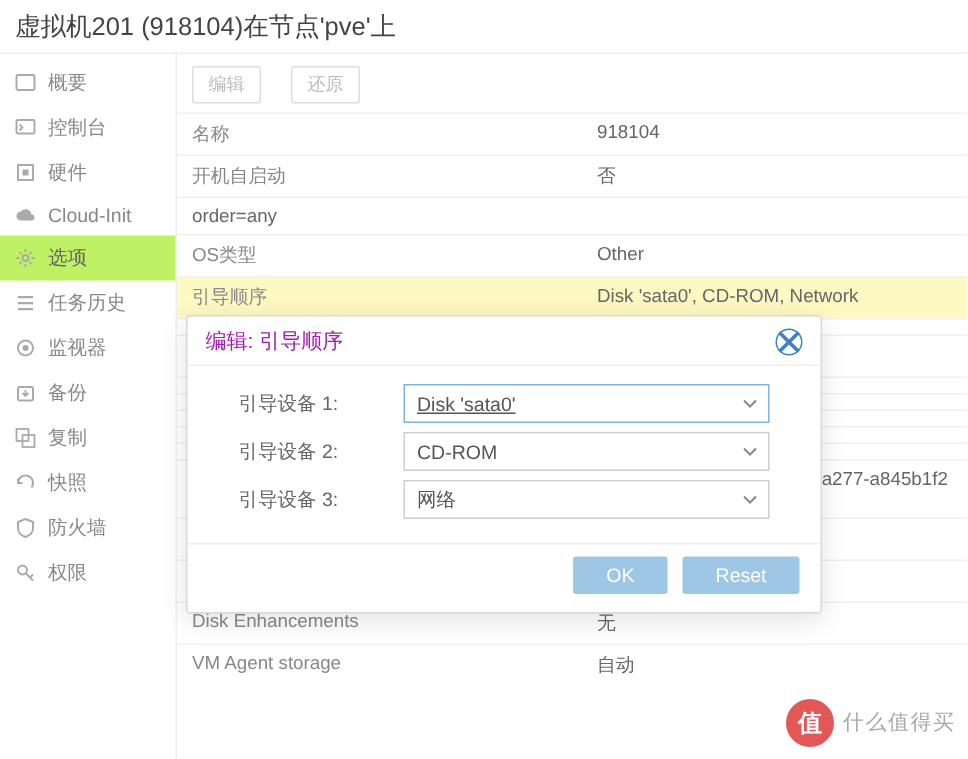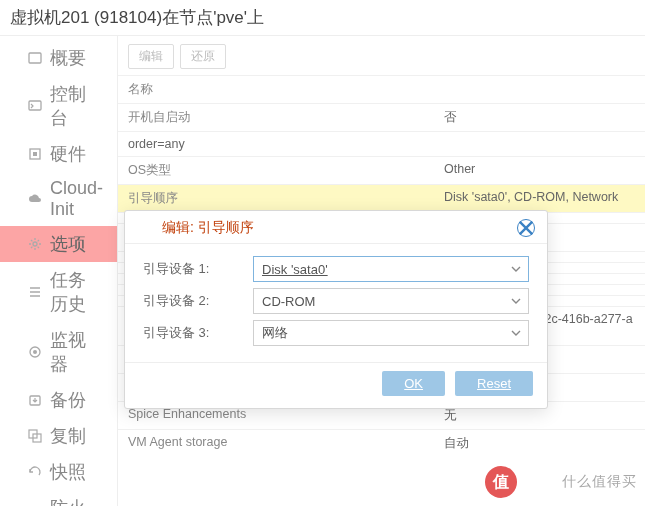--- a/index.html
+++ b/index.html
@@ -1,48 +1,48 @@
 <!DOCTYPE html>
 <html><head>
 <meta charset="utf-8">
 <style>
 * { box-sizing: border-box; margin: 0; padding: 0; }
 body { font-family: "Helvetica Neue", Arial, sans-serif; font-size: 13px; color: #555; background: #fff; width: 645px; height: 506px; overflow: hidden; position: relative; }
 .header { padding: 6px 10px; font-size: 17px; color: #444; border-bottom: 1px solid #eee; }
 .main { display: flex; height: calc(100% - 28px); }
 .sidebar { width: 118px; border-right: 1px solid #eee; padding-top: 4px; }
-.sb-item { display: flex; align-items: center; gap: 8px; padding: 6px 28px; color: #888; cursor: pointer; font-size: 18px; }
-.sb-item.active { background: #fca5a5; color: #666; text-align: center; }
+.sb-item { display: flex; align-items: center; gap: 8px; padding: 6px 10px; color: #888; cursor: pointer; font-size: 13px; }
+.sb-item.active { background: #bef264; color: #666; text-align: center; }
 .sb-icon { width: 14px; height: 14px; display: inline-flex; align-items: center; justify-content: center; }
 .sb-icon svg { width: 14px; height: 14px; fill: #aaa; }
 .content { flex: 1; padding: 8px 0 0 0; overflow: hidden; }
-.toolbar { padding: 0 10px 6px 10px; display: flex; gap: 6px; }
+.toolbar { padding: 0 10px 6px 10px; display: flex; gap: 20px; }
 .tb-btn { border: 1px solid #ddd; background: #fff; color: #bbb; padding: 3px 10px; font-size: 12px; border-radius: 2px; cursor: pointer; }
 .grid { }
-.row { display: flex; border-top: 1px solid #f0f0f0; padding: 5px 10px; font-size: 12.5px; color: #777; gap: 46px; }
+.row { display: flex; border-top: 1px solid #f0f0f0; padding: 5px 10px; font-size: 12.5px; color: #777; }
 .row.sel { background: #fef9c3; }
 .row .k { width: 270px; color: #888; }
 .row .v { flex: 1; color: #666; word-break: break-all; }
 .overlay { position: absolute; inset: 0; pointer-events: none; }
 .dialog { position: absolute; left: 124px; top: 210px; width: 424px; background: #fff; border: 1px solid #d8d8d8; border-radius: 3px; box-shadow: 0 4px 18px rgba(0,0,0,.12); pointer-events: auto; }
 .dlg-head { display: flex; align-items: center; justify-content: space-between; padding: 8px 12px 6px; }
-.dlg-title { color: #c2410c; font-size: 14px; margin-left: 25px; }
+.dlg-title { color: #a21caf; font-size: 14px; }
 .dlg-close { width: 18px; height: 18px; border: 1.5px solid #3b82c4; border-radius: 50%; display: flex; align-items: center; justify-content: center; color: #3b82c4; font-size: 11px; cursor: pointer; }
 .dlg-body { padding: 6px 18px 10px; border-top: 1px solid #eee; border-bottom: 1px solid #eee; }
-.field { display: flex; align-items: center; margin: 6px 0; }
+.field { display: flex; align-items: center; margin: 6px 16px; }
 .field label { width: 110px; color: #666; font-size: 13px; }
 .select { flex: 1; position: relative; border: 1px solid #cfcfcf; height: 26px; display: flex; align-items: center; padding: 0 8px; color: #555; font-size: 13px; background: #fff; }
 .select.hl { border-color: #7fb4de; text-decoration: underline; }
 .select .chev { position: absolute; right: 6px; top: 6px; }
 .select .chev svg { width: 12px; height: 12px; fill: #888; }
 .dlg-foot { display: flex; justify-content: flex-end; gap: 10px; padding: 8px 14px 12px; }
-.btn { background: #9ec7e6; color: #fff; border: none; padding: 5px 22px; font-size: 13px; border-radius: 2px; cursor: pointer; text-decoration: underline; }
+.btn { background: #9ec7e6; color: #fff; border: none; padding: 5px 22px; font-size: 13px; border-radius: 2px; cursor: pointer; }
 .watermark { position: absolute; right: 8px; bottom: 8px; display: flex; align-items: center; gap: 6px; opacity: .85; }
 .wm-circle { width: 32px; height: 32px; border-radius: 50%; background: #e03a3a; color: #fff; display: flex; align-items: center; justify-content: center; font-weight: bold; font-size: 16px; }
-.wm-text { color: #999; font-size: 14px; letter-spacing: 1px; margin-left: 39px; }
+.wm-text { color: #999; font-size: 14px; letter-spacing: 1px; }
 </style>
 </head>
 <body>
 
 <div class="header">
   <span>虚拟机201 (918104)在节点'pve'上</span>
 </div>
 
 <div class="main">
   <div class="sidebar" id="sidebar">
@@ -152,20 +152,21 @@
       </div>
     </div>
   <div class="content">
     <div class="toolbar">
       <button class="tb-btn">编辑</button>
       <button class="tb-btn">还原</button>
     </div>
     <div class="grid" id="grid">
         <div class="row">
           <div class="k">名称</div>
+          <div class="v">918104</div>
         </div>
         <div class="row">
           <div class="k">开机自启动</div>
           <div class="v">否</div>
         </div>
         <div class="row">
           <div class="v">order=any</div>
         </div>
         <div class="row">
           <div class="k">OS类型</div>
@@ -209,21 +210,21 @@
         </div>
         <div class="row">
           <div class="k">QEMU Guest Agent</div>
           <div class="v">默认 (已禁用)</div>
         </div>
         <div class="row">
           <div class="k">保护</div>
           <div class="v">否</div>
         </div>
         <div class="row">
-          <div class="k">Spice Enhancements</div>
+          <div class="k">Disk Enhancements</div>
           <div class="v">无</div>
         </div>
         <div class="row">
           <div class="k">VM Agent storage</div>
           <div class="v">自动</div>
         </div>
       </div>
   </div>
 </div>
 

